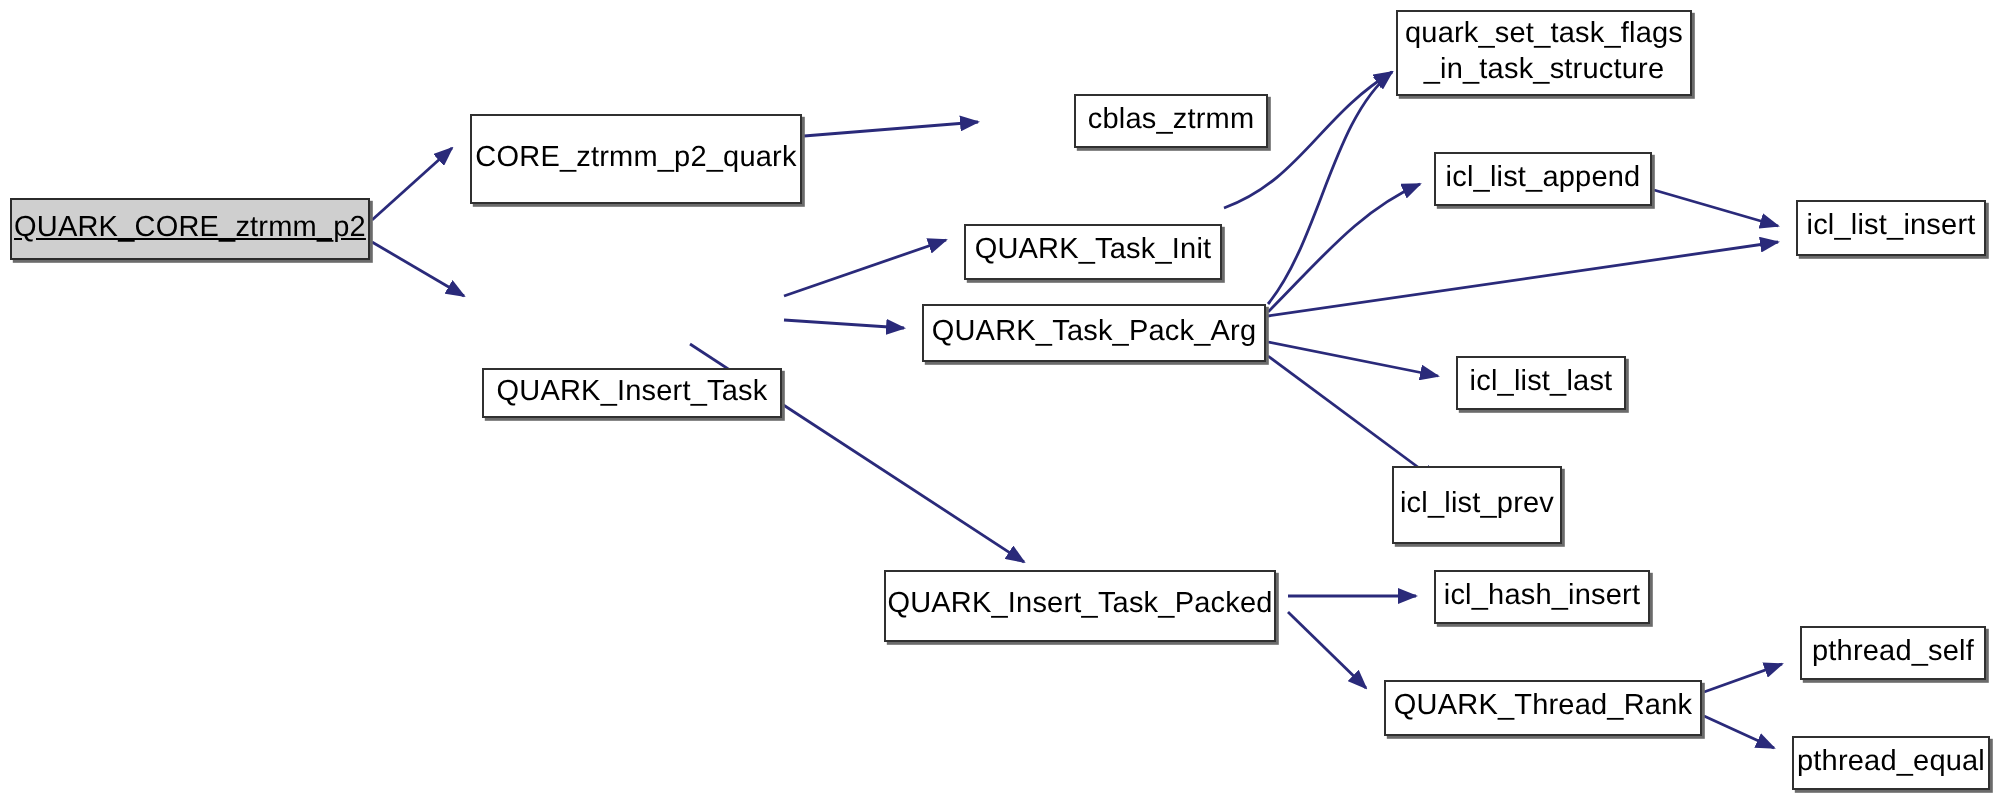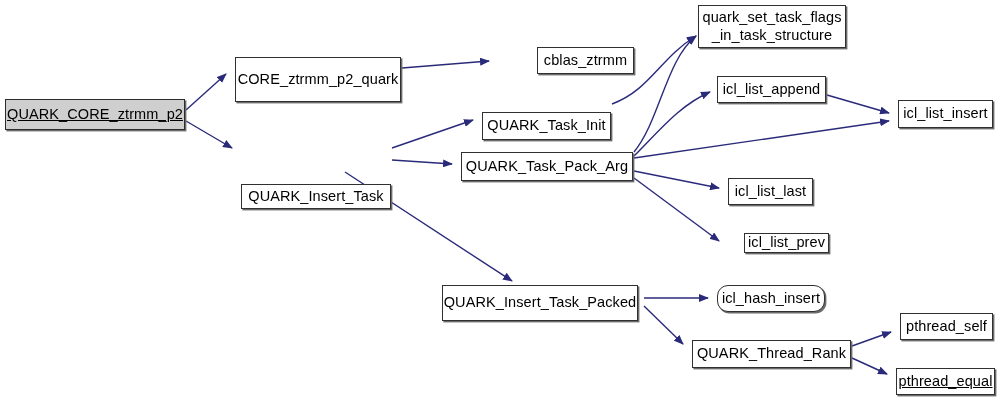--- a/index.html
+++ b/index.html
@@ -85,20 +85,20 @@
       <div class="node shadow" style="left: 241px; top: 141px; width: 150px; height: 25px; margin-top: 43px;"><span>QUARK_Insert_Task</span></div>
       <div class="node shadow" style="left: 498px; top: 47px; width: 97px; height: 27px; margin-left: 39px;"><span>cblas_ztrmm</span></div>
       <div class="node shadow" style="left: 482px; top: 112px; width: 129px; height: 28px;"><span>QUARK_Task_Init</span></div>
       <div class="node shadow" style="left: 461px; top: 152px; width: 172px; height: 29px;"><span>QUARK_Task_Pack_Arg</span></div>
       <div class="node shadow" style="left: 442px; top: 285px; width: 196px; height: 36px;"><span>QUARK_Insert_Task_Packed</span></div>
       <div class="node shadow" style="left: 698px; top: 5px; width: 148px; height: 43px;"><span>quark_set_task_flags
 _in_task_structure</span></div>
       <div class="node shadow" style="left: 717px; top: 76px; width: 109px; height: 27px;"><span>icl_list_append</span></div>
       <div class="node shadow" style="left: 898px; top: 100px; width: 95px; height: 28px;"><span>icl_list_insert</span></div>
       <div class="node shadow" style="left: 728px; top: 178px; width: 85px; height: 27px;"><span>icl_list_last</span></div>
-      <div class="node shadow" style="left: 744px; top: 233px; width: 85px; height: 20px;"><span>icl_list_prev</span></div>
-      <div class="node shadow" style="left: 717px; top: 285px; width: 108px; height: 27px; border-radius: 11px;"><span>icl_hash_insert</span></div>
+      <div class="node shadow" style="left: 696px; top: 233px; width: 85px; height: 39px;"><span>icl_list_prev</span></div>
+      <div class="node shadow" style="left: 717px; top: 285px; width: 108px; height: 27px;"><span>icl_hash_insert</span></div>
       <div class="node shadow" style="left: 692px; top: 340px; width: 159px; height: 28px;"><span>QUARK_Thread_Rank</span></div>
       <div class="node shadow" style="left: 900px; top: 313px; width: 93px; height: 27px; justify-content: center;"><span>pthread_self</span></div>
-      <div class="node shadow" style="left: 896px; top: 368px; width: 99px; height: 27px; text-decoration: underline;"><span>pthread_equal</span></div>
+      <div class="node shadow" style="left: 896px; top: 368px; width: 99px; height: 27px;"><span>pthread_equal</span></div>
     </div>
 
 </div>
 
 </body></html>

